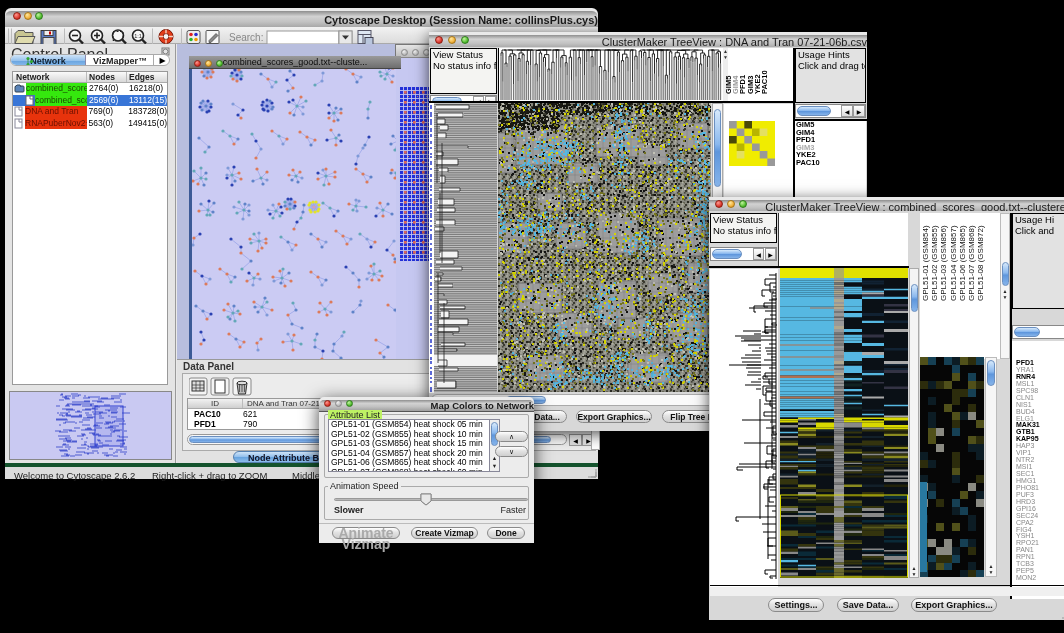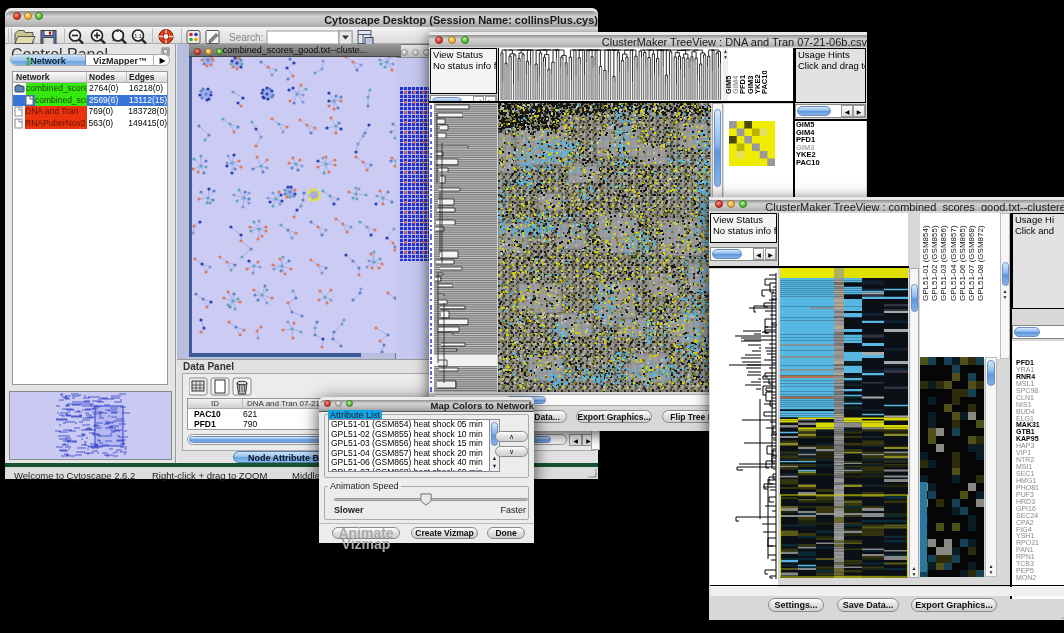--- a/index.html
+++ b/index.html
@@ -197,21 +197,21 @@
                   <rect x="4" y="4" width="2.7" height="2.7" fill="#dd6655"></rect>
                   <rect x="8" y="9" width="2.5" height="2.5" fill="#cc7766"></rect>
                 </pattern>
               </defs>
               <rect width="30" height="174" fill="url(#bg1)"></rect>
               <rect width="30" height="174" fill="url(#bg2)"></rect>
             </svg>
           </div>
     </div>
 
-    <div class="abs" style="left:12px;top:0;width:172px;height:313px;background:#3c5a96;padding:0;border-radius:0">
+    <div class="abs" style="left:12px;top:12px;width:172px;height:313px;background:#3c5a96;padding:0;border-radius:0">
       <div class="abs" style="left:0;top:0;width:212px;height:13px;background:linear-gradient(#9a9a9a,#6e6e6e);border-bottom:1px solid #444;font-size:9px;color:#0a0a0a;text-align:center;line-height:13px;overflow:hidden">combined_scores_good.txt--cluste...</div>
       <div class="lights" style="left:5px;top:4px;gap:4px">
             <div class="lt ltr" style="width:7px;height:7px"></div>
             <div class="lt lty" style="width:7px;height:7px"></div>
             <div class="lt ltg" style="width:7px;height:7px"></div>
           </div>
       <div class="abs" style="left:3px;top:13px;width:204px;height:296px;overflow:hidden">
             <svg width="210" height="298">
               <rect width="210" height="298" fill="#cbcbf3"></rect>
               <circle cx="16" cy="3" r="5.5" fill="#a8b2ea"></circle>
@@ -1878,21 +1878,21 @@
 </div>
 
 <div class="win" style="left:319px;top:397px;width:215px;height:146px;border-radius:5px 5px 0 0;box-shadow:0 4px 18px rgba(0,0,0,.75);background:#ececec">
   <div class="tbar" style="height:12px;border-radius:5px 5px 0 0;font-size:9.5px;font-weight:bold;line-height:12px">Map Colors to Network</div>
   <div class="lights" style="left:5px;top:3px;gap:4px">
         <div class="lt ltr" style="width:7px;height:7px"></div>
         <div class="lt ltgray" style="width:7px;height:7px"></div>
         <div class="lt ltg" style="width:7px;height:7px"></div>
       </div>
   <div class="abs" style="left:5px;top:17px;width:205px;height:64px;border:1px solid #aaa;border-radius:2px"></div>
-  <div class="abs" style="left:9px;top:13px;font-size:9px;color:#222;background:#0ea5e9;padding:0 2px">Attribute List</div>
+  <div class="abs" style="left:9px;top:13px;font-size:9px;color:#222;background:#bef264;padding:0 2px">Attribute List</div>
   <div class="abs" style="left:9px;top:22px;width:171px;height:53px;background:#fff;border:1px solid #889;font-size:8.5px;line-height:9.6px;padding-left:2px;overflow:hidden;white-space:nowrap">GPL51-01 (GSM854) heat shock 05 min<br>GPL51-02 (GSM855) heat shock 10 min<br>GPL51-03 (GSM856) heat shock 15 min<br>GPL51-04 (GSM857) heat shock 20 min<br>GPL51-06 (GSM865) heat shock 40 min<br>GPL51-07 (GSM868) heat shock 60 min</div>
   <div class="abs" style="left:170px;top:22px;width:11px;height:53px;background:#eee;border:1px solid #889">
     <div class="aquath" style="position:absolute;left:0.5px;top:2px;width:7px;height:24px"></div>
     <div class="abs" style="left:0;bottom:1px;width:9px;font-size:5.5px;text-align:center;color:#222;line-height:8px">▲<br>▼</div>
   </div>
   <div class="btn" style="left:176px;top:34px;width:33px;height:11px;font-size:7px;line-height:10px">∧</div>
   <div class="btn" style="left:176px;top:49px;width:33px;height:11px;font-size:7px;line-height:10px">∨</div>
   <div class="abs" style="left:5px;top:89px;width:205px;height:34px;border:1px solid #aaa;border-radius:2px"></div>
   <div class="abs" style="left:9px;top:84px;font-size:9px;color:#222;background:#ececec;padding:0 2px">Animation Speed</div>
   <div class="abs" style="left:15px;top:101px;width:194px;height:3px;background:#b8b8b8;border-radius:2px;border:0.5px solid #999"></div>

